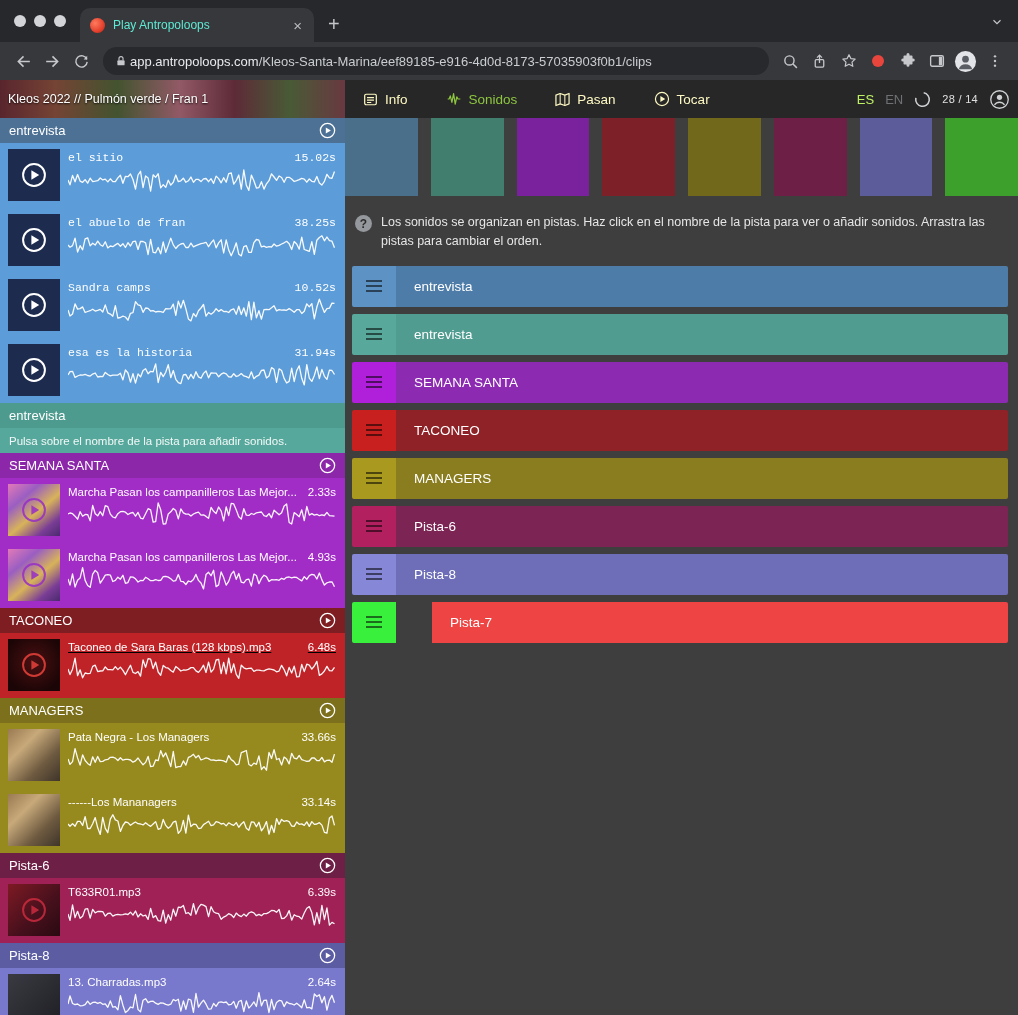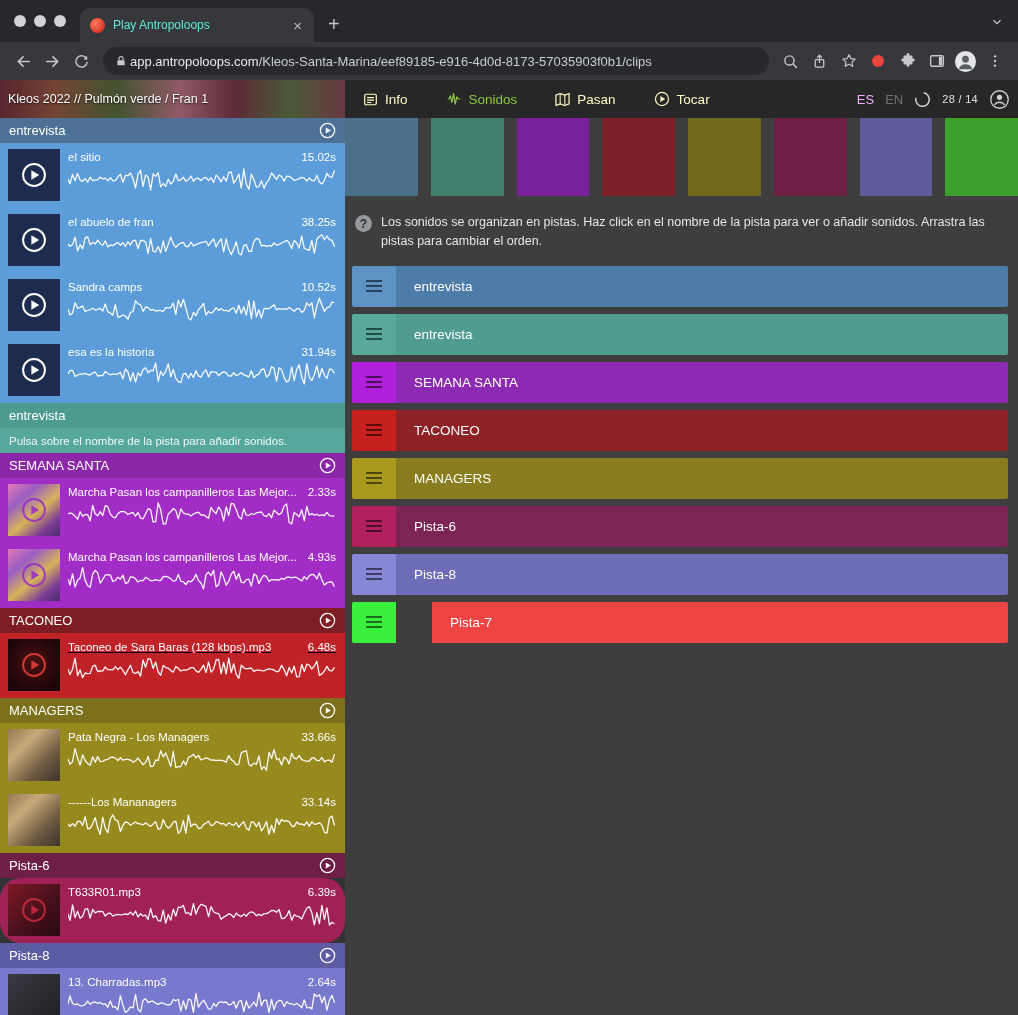--- a/index.html
+++ b/index.html
@@ -39,21 +39,21 @@
   .app-header { height:38px; background:#272727; display:flex; align-items:center; flex:none; }
   .crumb-strip { width:345px; height:38px; flex:none; position:relative; display:flex; align-items:center; overflow:hidden;
     background:linear-gradient(90deg,#74303a 0%,#9a5a44 16%,#55703d 34%,#c27888 52%,#7a3748 68%,#5d7a46 84%,#8a4a55 100%); }
   .crumb-strip::after { content:""; position:absolute; inset:0; background:rgba(20,10,15,0.28); }
   .crumb { position:relative; z-index:2; color:#fff; font-size:12.5px; padding-left:8px;
            text-shadow:0 1px 2px rgba(0,0,0,0.85); white-space:nowrap; }
   .app-nav { display:flex; gap:38px; margin-left:18px; }
   .nav-item { display:flex; align-items:center; gap:7px; font-size:13.5px; color:#fef9c3; cursor:default; }
   .nav-item.active { color:#8dc63f; }
   .header-right { margin-left:auto; display:flex; align-items:center; gap:11px; padding-right:8px; }
-  .lang-es { color:#f0abfc; font-size:13px; }
+  .lang-es { color:#bef264; font-size:13px; }
   .lang-en { color:#6f7174; font-size:13px; }
   .counter { font-size:11px; color:#e0e0e0; letter-spacing:0.3px; }
 
   
   .content { display:flex; height:897px; flex:none; }
   .left-panel { width:345px; flex:none; overflow:hidden; background:#333; }
   .right-panel { flex:1; overflow:hidden; background:#3e3e3e; }
 
   
   .track-header { height:25px; display:flex; align-items:center; padding:0 9px; color:#fff; font-size:13px; }
@@ -243,21 +243,21 @@
         <section class="track-section">
           <div class="track-header" style="background: rgb(77, 113, 149);">
             <span class="track-name">entrevista</span>
             <span class="head-play">
               <svg width="17" height="17" viewBox="0 0 20 20">
                 <circle cx="10" cy="10" r="8.4" fill="none" stroke="#ffffff" stroke-width="1.5"></circle>
                 <path d="M8 6.4L14 10L8 13.6Z" fill="#ffffff"></path>
               </svg>
             </span>
           </div>
-          <div class="track-body" style="background: rgb(92, 156, 216);">
+          <div class="track-body" style="background: rgb(92, 156, 216); font-family: Liberation Mono, monospace;">
             <div class="clip">
               <div class="thumb thumb-play-navy">
                 <span class="thumb-play">
                   <svg width="26" height="26" viewBox="0 0 20 20">
                     <circle cx="10" cy="10" r="8.4" fill="none" stroke="#ffffff" stroke-width="1.5"></circle>
                     <path d="M8 6.4L14 10L8 13.6Z" fill="#ffffff"></path>
                   </svg>
                 </span>
               </div>
               <div class="clip-body">
@@ -478,21 +478,21 @@
         <section class="track-section">
           <div class="track-header" style="background: rgb(110, 31, 69);">
             <span class="track-name">Pista-6</span>
             <span class="head-play">
               <svg width="17" height="17" viewBox="0 0 20 20">
                 <circle cx="10" cy="10" r="8.4" fill="none" stroke="#ffffff" stroke-width="1.5"></circle>
                 <path d="M8 6.4L14 10L8 13.6Z" fill="#ffffff"></path>
               </svg>
             </span>
           </div>
-          <div class="track-body" style="background: rgb(159, 33, 86); border-radius: 21px;">
+          <div class="track-body" style="background: rgb(159, 33, 86);">
             <div class="clip">
               <div class="thumb thumb-photo-red">
                 <span class="thumb-play">
                   <svg width="26" height="26" viewBox="0 0 20 20">
                     <circle cx="10" cy="10" r="8.4" fill="none" stroke="rgba(210,45,65,0.8)" stroke-width="1.5"></circle>
                     <path d="M8 6.4L14 10L8 13.6Z" fill="rgba(210,45,65,0.8)"></path>
                   </svg>
                 </span>
               </div>
               <div class="clip-body">

